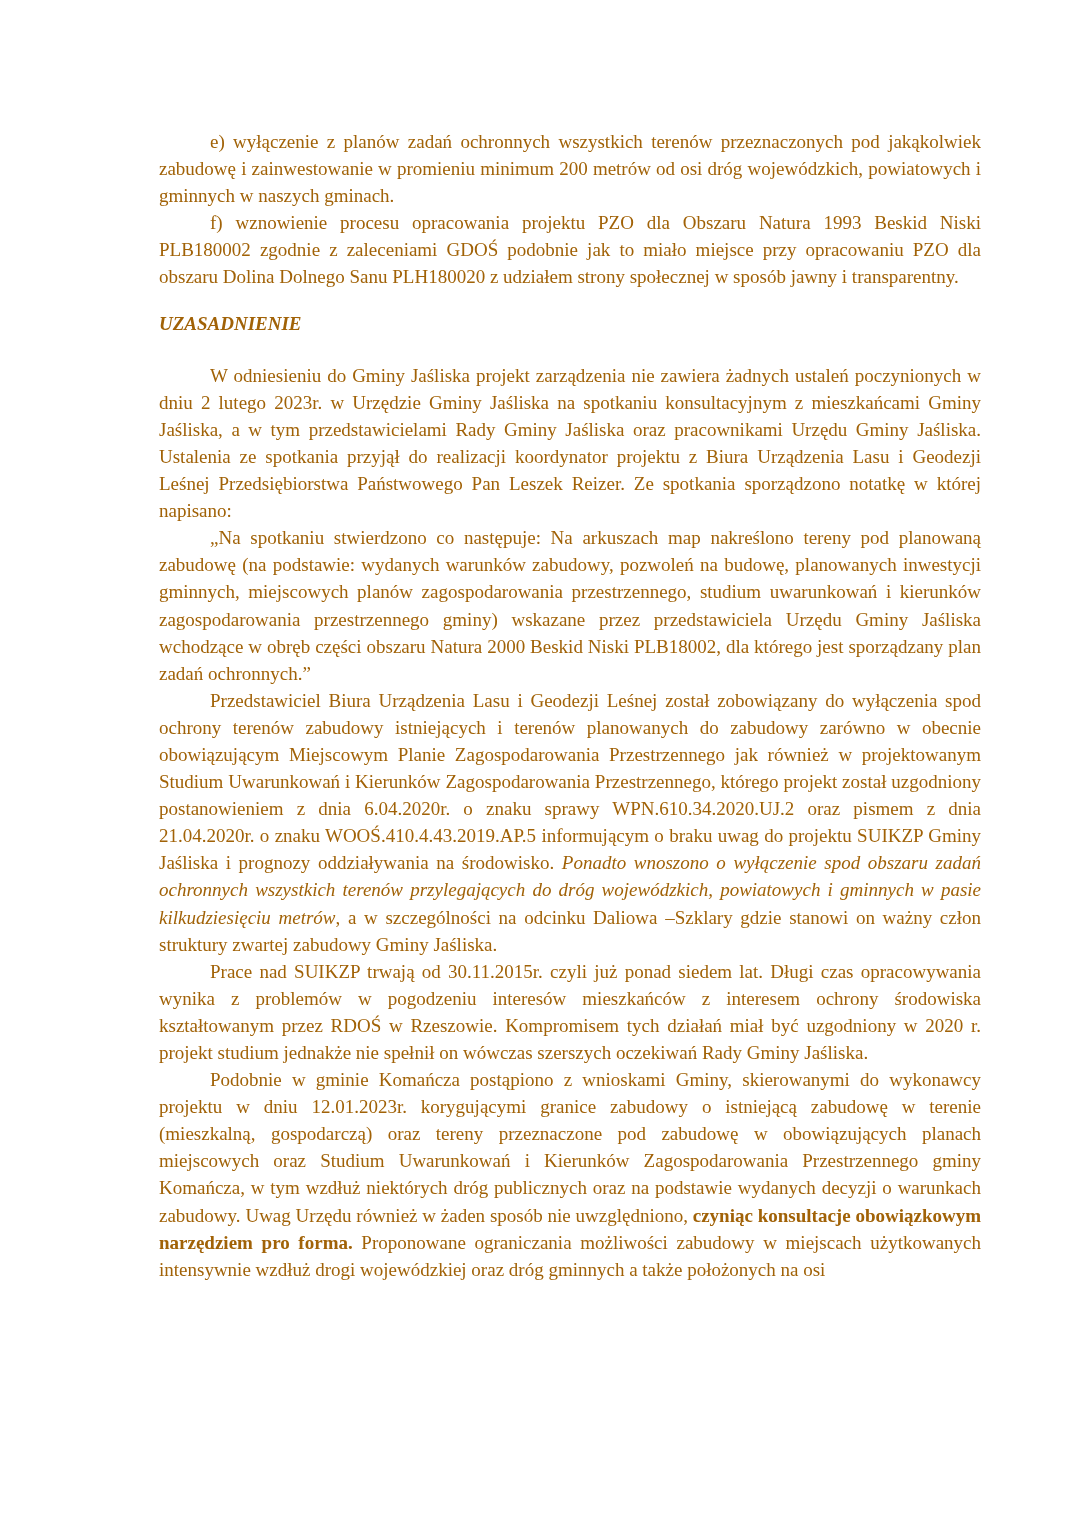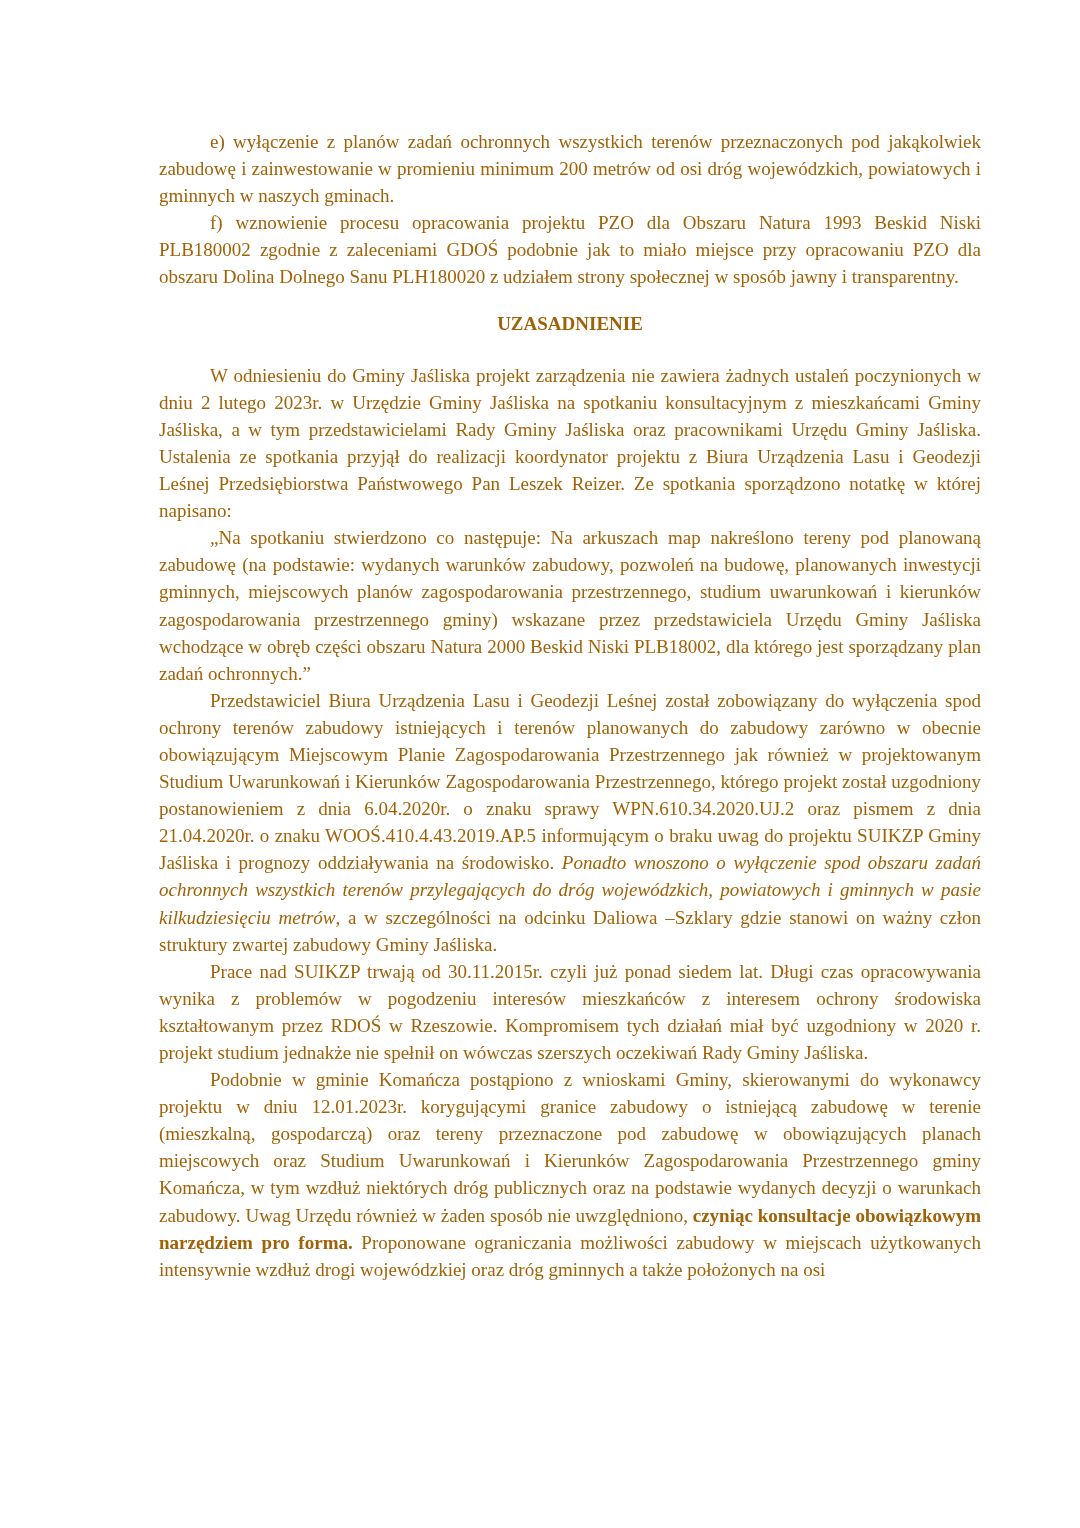--- a/index.html
+++ b/index.html
@@ -12,23 +12,23 @@
       font-family: "Liberation Serif", "DejaVu Serif", serif;
       font-size: 19px;
       line-height: 27.1px;
       color: #a16207;
       text-align: justify;
       margin-left: 30px;
     }
     .para { margin: 0; text-indent: 51px; }
     .heading {
       margin: 19px 0 25px 0;
-      text-align: center;
       font-weight: bold;
       text-indent: 0;
+      font-style: italic;
     }
     .em { font-style: italic; }
     .strong { font-weight: bold; }
   </style>
 </head>
 <body>
 
 <div class="page">
   <p class="para">e) wyłączenie z planów zadań ochronnych wszystkich terenów przeznaczonych pod jakąkolwiek zabudowę i zainwestowanie w promieniu minimum 200 metrów od osi dróg wojewódzkich, powiatowych i gminnych w naszych gminach.</p>
   <p class="para">f) wznowienie procesu opracowania projektu PZO dla Obszaru Natura 1993 Beskid Niski PLB180002 zgodnie z zaleceniami GDOŚ podobnie jak to miało miejsce przy opracowaniu PZO dla obszaru Dolina Dolnego Sanu PLH180020 z udziałem strony społecznej w sposób jawny i transparentny.</p>

